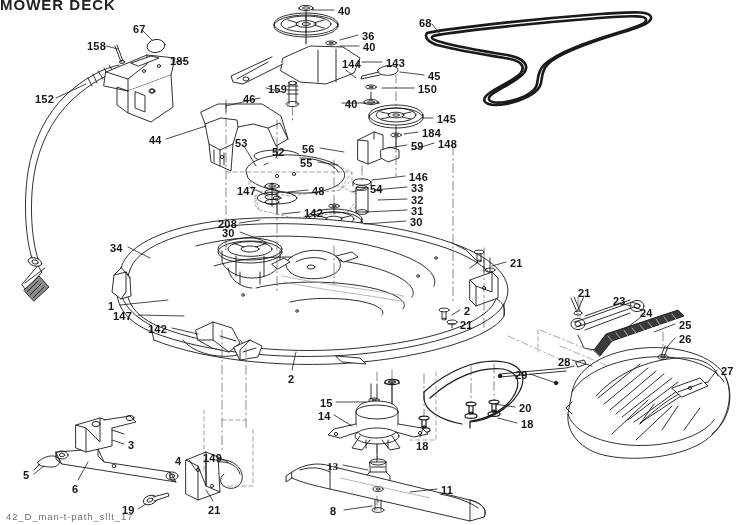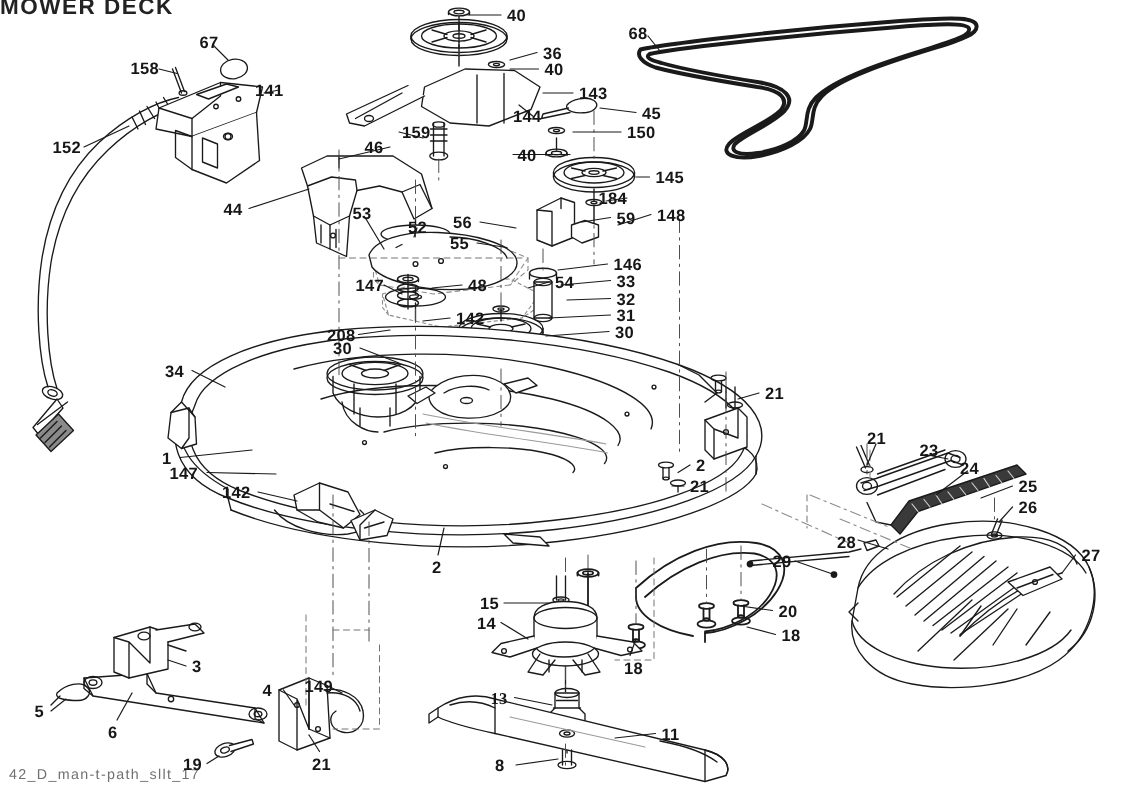--- a/index.html
+++ b/index.html
@@ -612,32 +612,32 @@
   <div class="title">MOWER DECK</div>
   <div class="fname">42_D_man-t-path_sllt_17</div>
 
   <div id="callouts">
       <div class="lbl" style="left: 338px; top: 6px;">40</div>
       <div class="lbl" style="left: 133px; top: 24px;">67</div>
       <div class="lbl" style="left: 419px; top: 18px;">68</div>
       <div class="lbl" style="left: 362px; top: 31px;">36</div>
       <div class="lbl" style="left: 87px; top: 41px;">158</div>
       <div class="lbl" style="left: 363px; top: 42px;">40</div>
-      <div class="lbl" style="left: 170px; top: 56px;">141</div>
+      <div class="lbl" style="left: 170px; top: 56px;">185</div>
       <div class="lbl" style="left: 386px; top: 58px;">143</div>
       <div class="lbl" style="left: 428px; top: 71px;">45</div>
       <div class="lbl" style="left: 248px; top: 84px; margin-left: 20px;">159</div>
-      <div class="lbl" style="left: 342px; top: 73px;">144</div>
+      <div class="lbl" style="left: 342px; top: 59px;">144</div>
       <div class="lbl" style="left: 418px; top: 84px;">150</div>
       <div class="lbl" style="left: 243px; top: 94px;">46</div>
       <div class="lbl" style="left: 35px; top: 94px;">152</div>
       <div class="lbl" style="left: 345px; top: 99px;">40</div>
       <div class="lbl" style="left: 437px; top: 114px;">145</div>
       <div class="lbl" style="left: 149px; top: 135px;">44</div>
-      <div class="lbl" style="left: 399px; top: 128px; text-align: center;">184</div>
+      <div class="lbl" style="left: 422px; top: 128px; text-align: center;">184</div>
       <div class="lbl" style="left: 235px; top: 138px;">53</div>
       <div class="lbl" style="left: 411px; top: 141px;">59</div>
       <div class="lbl" style="left: 438px; top: 139px;">148</div>
       <div class="lbl" style="left: 272px; top: 147px;">52</div>
       <div class="lbl" style="left: 302px; top: 144px;">56</div>
       <div class="lbl" style="left: 300px; top: 158px;">55</div>
       <div class="lbl" style="left: 409px; top: 172px;">146</div>
       <div class="lbl" style="left: 237px; top: 186px;">147</div>
       <div class="lbl" style="left: 312px; top: 186px;">48</div>
       <div class="lbl" style="left: 370px; top: 184px;">54</div>

